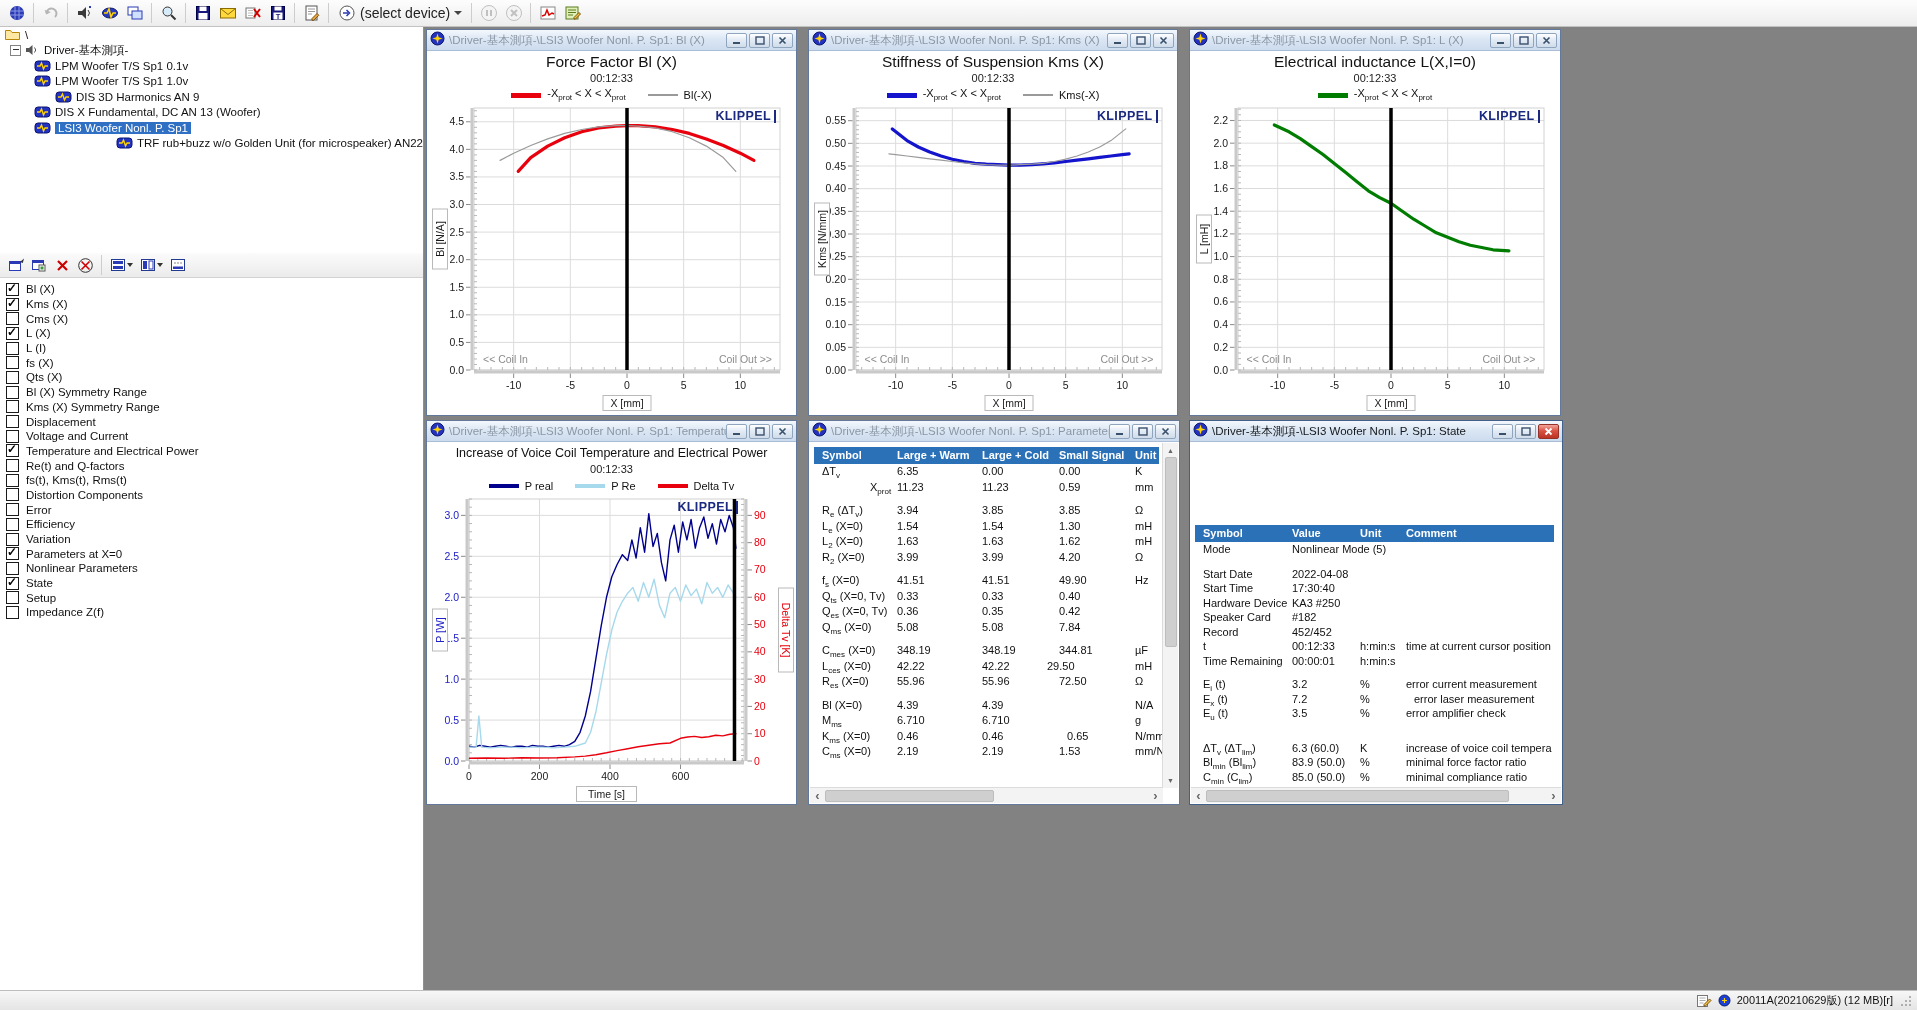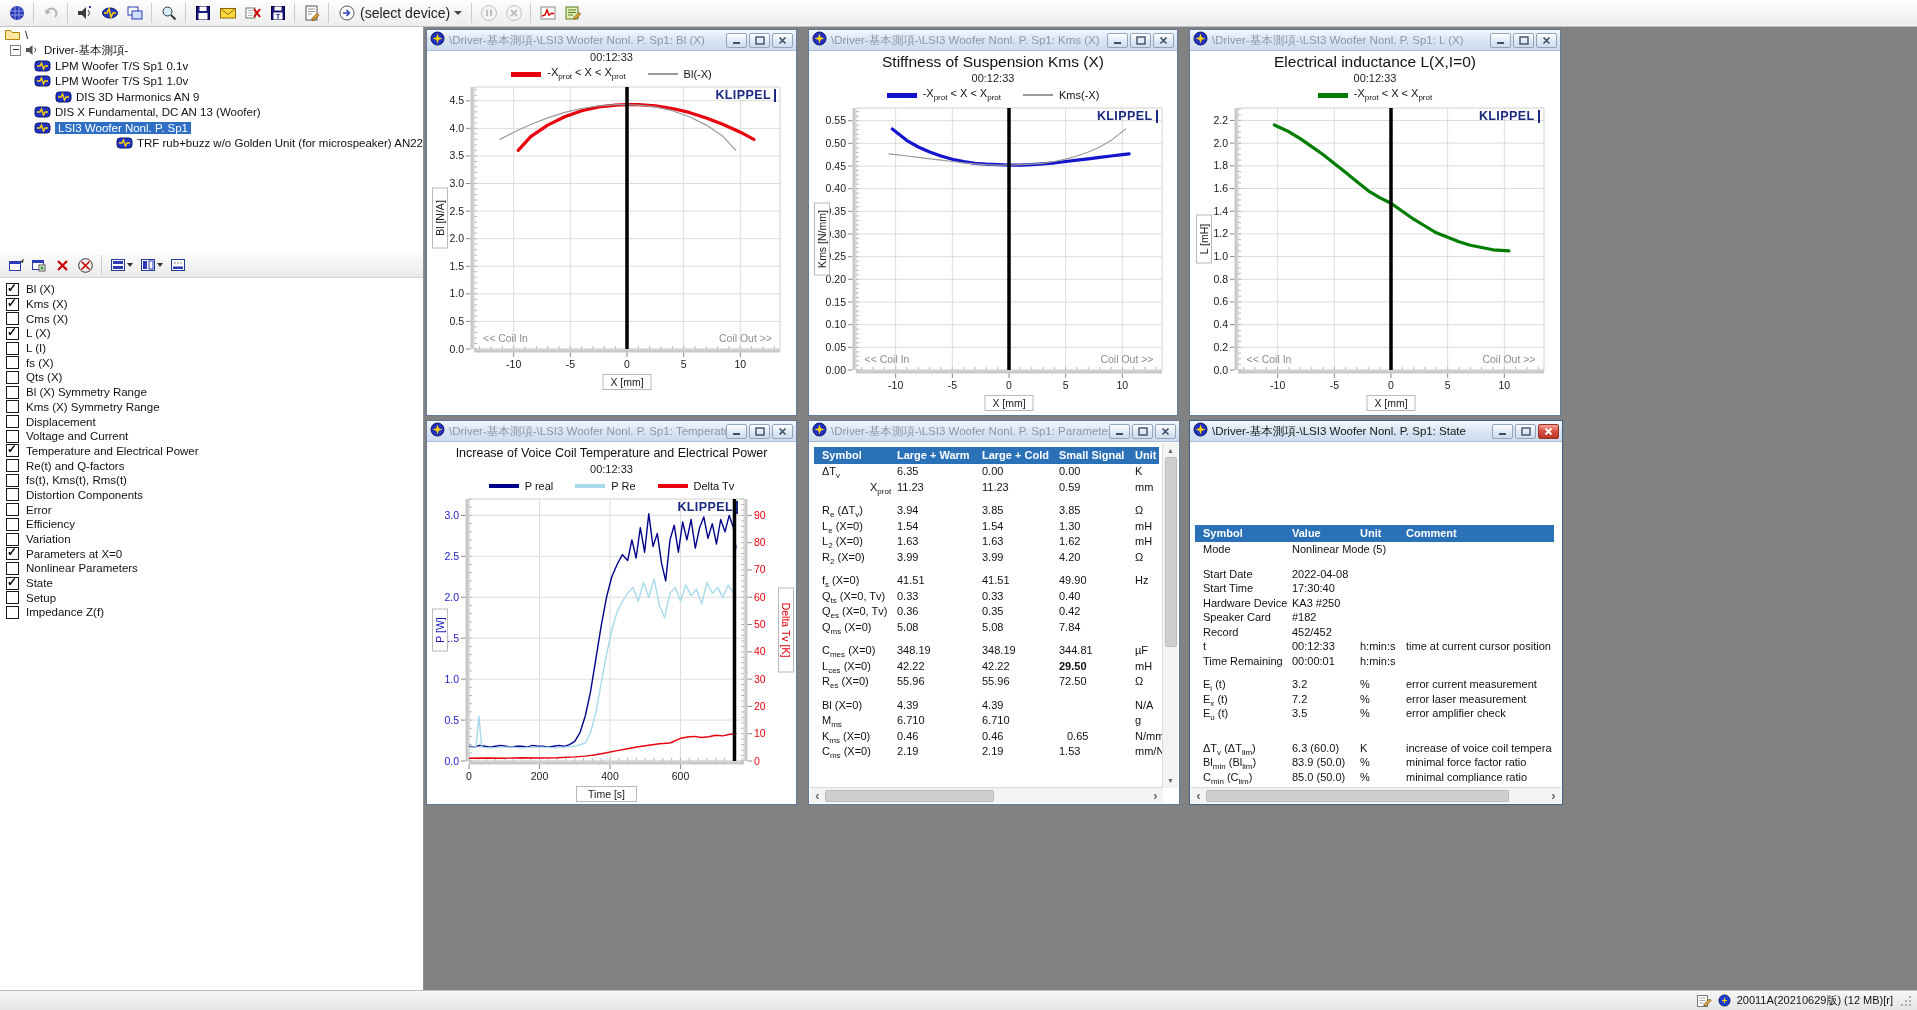--- a/index.html
+++ b/index.html
@@ -455,20 +455,21 @@
               </svg>
             </span>
             <span class="wbtn">
               <svg width="9" height="9">
                 <path d="M1.5 1.5l6 6M7.5 1.5l-6 6" stroke="#39506b" stroke-width="1.6"></path>
               </svg>
             </span>
           </span>
       </div>
       <div class="win-body">
+        <div class="chart-title">Force Factor Bl (X)</div>
         <div class="chart-sub">00:12:33</div>
         <div class="chart-legend" id="legend-bl">
             <span class="legend-item">
               <span class="legend-swatch" style="height: 5px; background: rgb(232, 0, 13);"></span>
               <span>-X<sub>prot</sub> &lt; X &lt; X<sub>prot</sub></span>
             </span>
             <span class="legend-item">
               <span class="legend-swatch" style="height: 2px; background: rgb(154, 154, 154);"></span>
               <span>Bl(-X)</span>
             </span>
@@ -1385,21 +1386,21 @@
               <span style="left: 8px;">C<sub>mes</sub> (X=0)</span>
               <span style="left: 83px;">348.19</span>
               <span style="left: 168px;">348.19</span>
               <span style="left: 245px;">344.81</span>
               <span style="left: 321px;">µF</span>
             </div>
             <div class="trow" style="height: 15.5px;">
               <span style="left: 8px;">L<sub>ces</sub> (X=0)</span>
               <span style="left: 83px;">42.22</span>
               <span style="left: 168px;">42.22</span>
-              <span style="left: 245px; font-weight: bold;">29.50</span>
+              <span style="left: 233px;">29.50</span>
               <span style="left: 321px;">mH</span>
             </div>
             <div class="trow" style="height: 15.5px;">
               <span style="left: 8px;">R<sub>es</sub> (X=0)</span>
               <span style="left: 83px;">55.96</span>
               <span style="left: 168px;">55.96</span>
               <span style="left: 245px;">72.50</span>
               <span style="left: 321px;">Ω</span>
             </div>
             <div style="height: 8px;"></div>
@@ -1531,21 +1532,21 @@
             <div class="trow" style="height: 14.5px;">
               <span style="left: 8px;">E<sub>i</sub> (t)</span>
               <span style="left: 97px;">3.2</span>
               <span style="left: 165px;">%</span>
               <span style="left: 211px;">error current measurement</span>
             </div>
             <div class="trow" style="height: 14.5px;">
               <span style="left: 8px;">E<sub>x</sub> (t)</span>
               <span style="left: 97px;">7.2</span>
               <span style="left: 165px;">%</span>
-              <span style="left: 211px;">error laser measurement</span>
+              <span style="left: 219px;">error laser measurement</span>
             </div>
             <div class="trow" style="height: 14.5px;">
               <span style="left: 8px;">E<sub>u</sub> (t)</span>
               <span style="left: 97px;">3.5</span>
               <span style="left: 165px;">%</span>
               <span style="left: 211px;">error amplifier check</span>
             </div>
             <div style="height: 20px;"></div>
             <div class="trow" style="height: 14.5px;">
               <span style="left: 8px;">ΔT<sub>v</sub> (ΔT<sub>lim</sub>)</span>

